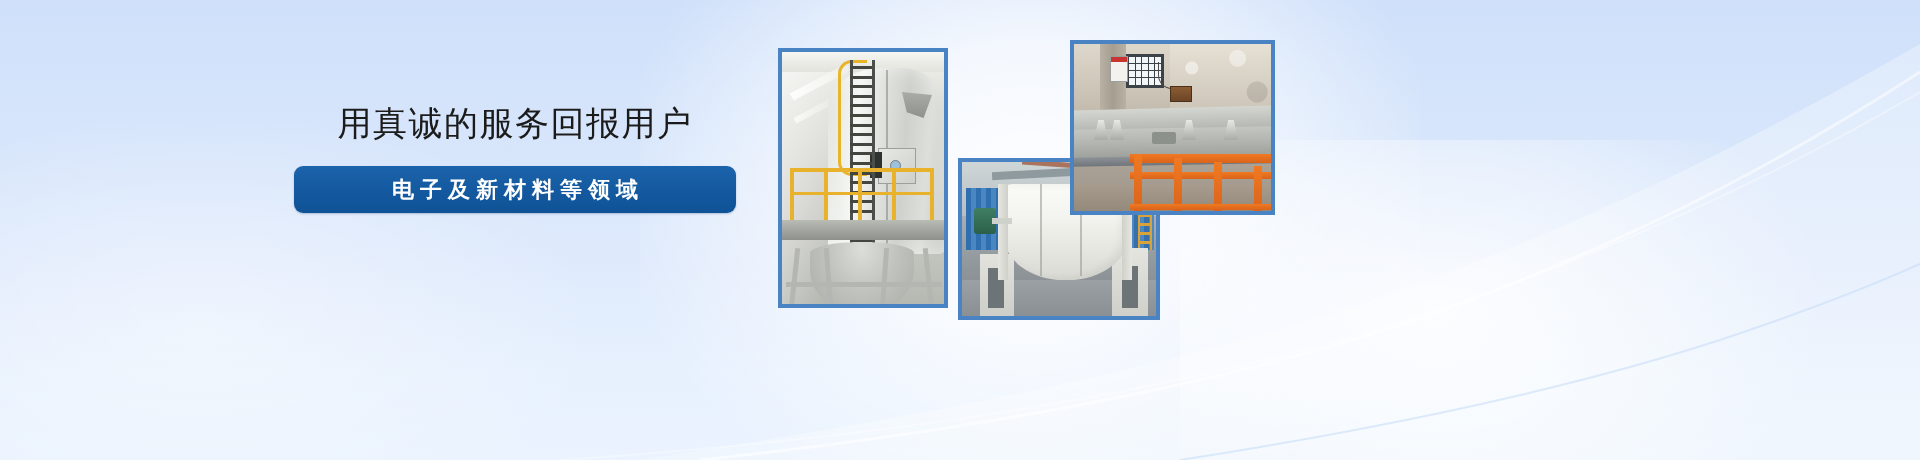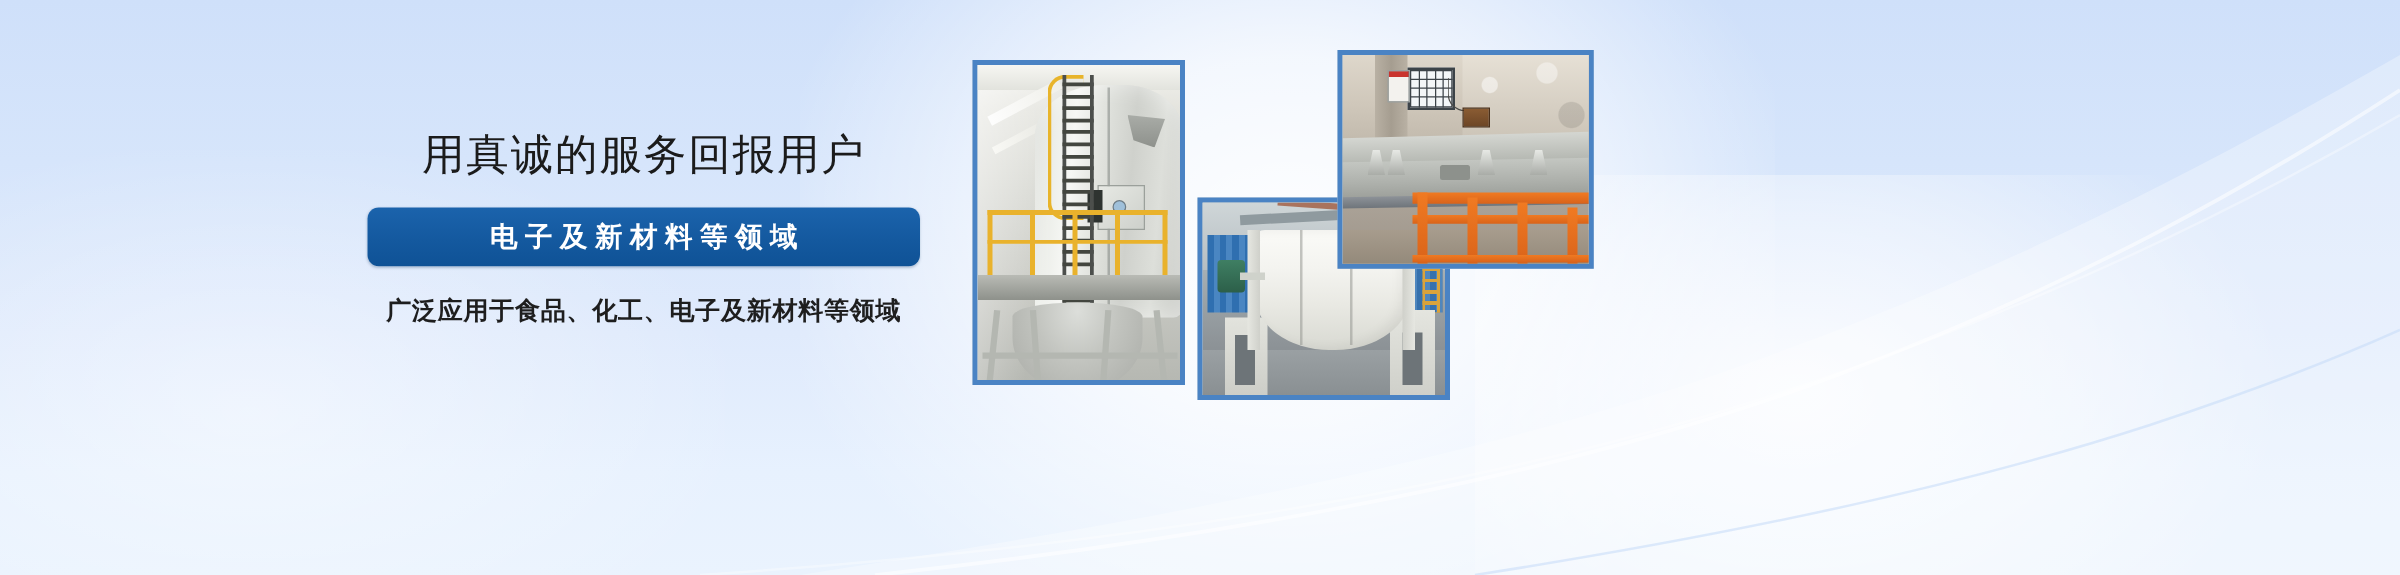--- a/index.html
+++ b/index.html
@@ -37,21 +37,21 @@
   .swoosh{position:absolute;inset:0;pointer-events:none;}
 
   
   .text-block{
     position:absolute;left:255px;top:104px;width:520px;
     text-align:center;
   }
   .headline{
     font-size:34px;line-height:1.18;color:#1b1b1b;font-weight:400;
     letter-spacing:1.5px;white-space:nowrap;
-    font-family:Liberation Sans, sans-serif;
+    font-family:Liberation Serif, serif;
   }
   .badge{
     margin:22px auto 0;width:442px;height:47px;
     background:linear-gradient(180deg,#1b63ac 0%,#14599f 55%,#0f5296 100%);
     border-radius:9px;
     display:flex;align-items:center;justify-content:center;
     box-shadow:0 1px 2px rgba(10,50,95,.25);
   }
   .badge-label{
     color:#ffffff;font-size:22px;font-weight:700;letter-spacing:6px;
@@ -221,21 +221,20 @@
   </svg>
 
   <div class="text-block">
 
     <div class="headline">用真诚的服务回报用户</div>
 
     <div class="badge">
       <span class="badge-label">电子及新材料等领域</span>
     </div>
 
-    <div class="subtitle">广泛应用于食品、化工、电子及新材料等领域</div>
   </div>
 
   <div class="photos">
 
     <div class="photo p1">
       <div class="inner">
         <div class="p1-ceiling"></div>
         <div class="p1-lamp"></div>
         <div class="p1-lamp2"></div>
         <div class="p1-vessel"></div>

